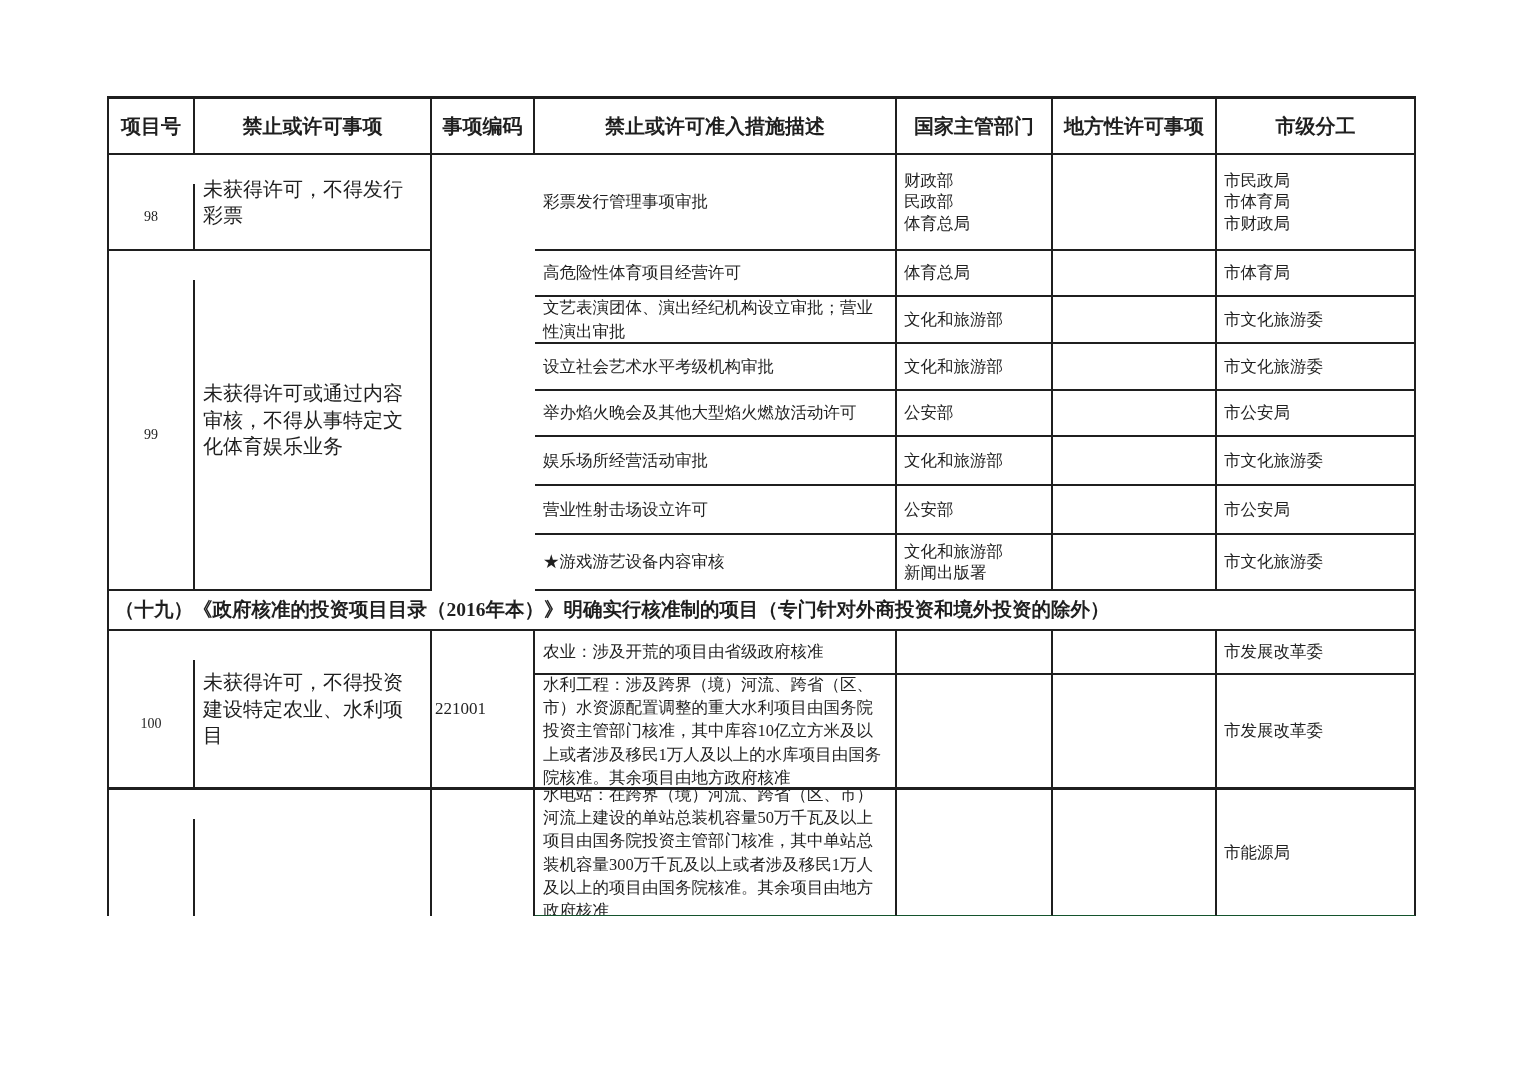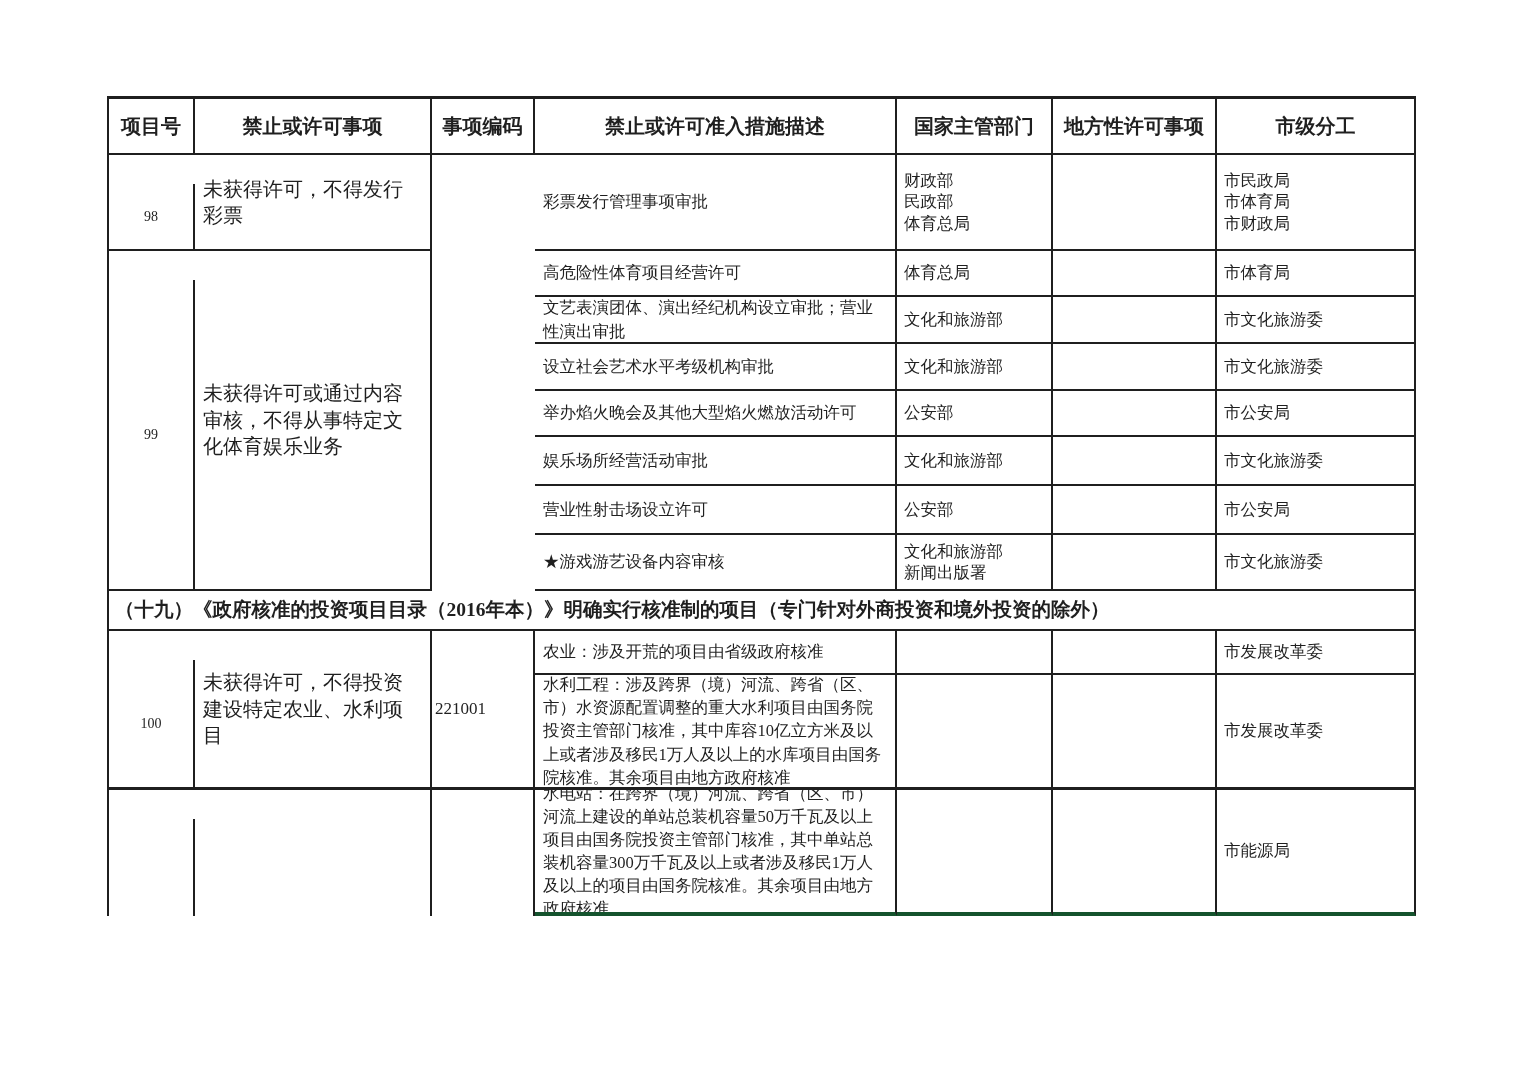--- a/index.html
+++ b/index.html
@@ -46,21 +46,21 @@
   .c-desc { padding: 3px 7px 3px 8px; }
   .c-nat { padding: 3px 7px; line-height: 1.3; }
   .c-mun { padding: 15px 7px; line-height: 1.3; }
   .section {
     font-weight: bold;
     font-size: 19.5px;
     padding: 2px 6px;
     line-height: 1.25;
   }
   .thick { border-bottom-width: 3px; }
-  .cut { border-bottom: 4px solid #14532d; }
+  .cut { border-bottom: 1px solid #14532d; }
   .nb { border-bottom: none; }
   .page-number {
     position: absolute;
     left: 0;
     top: 984px;
     width: 100%;
     text-align: center;
     font-size: 21px;
     color: #4c1d95;
   }

